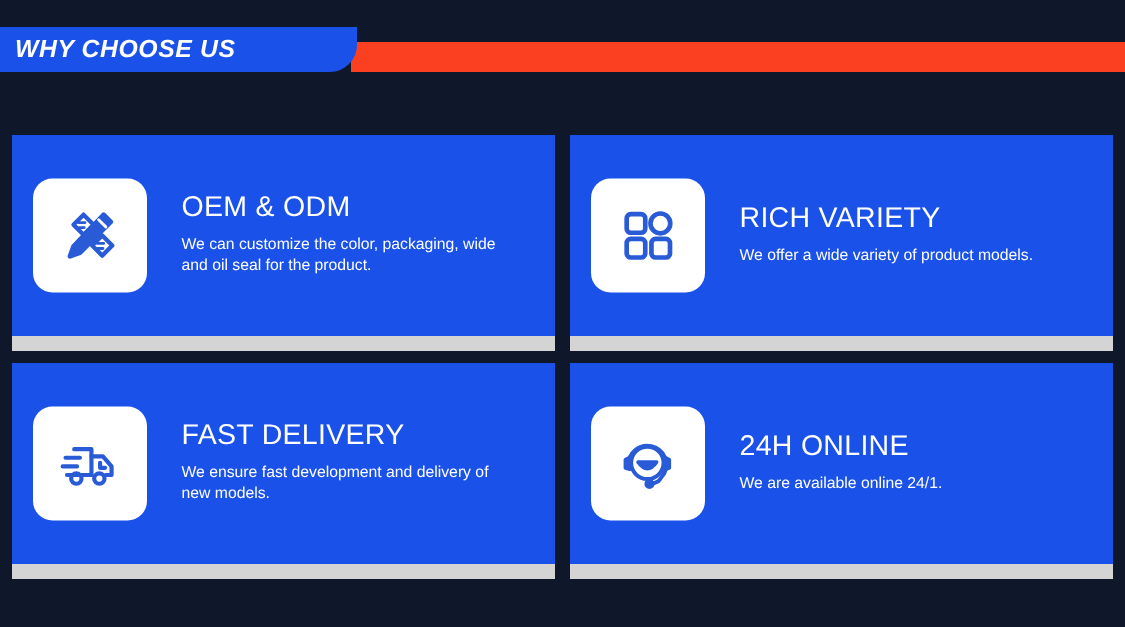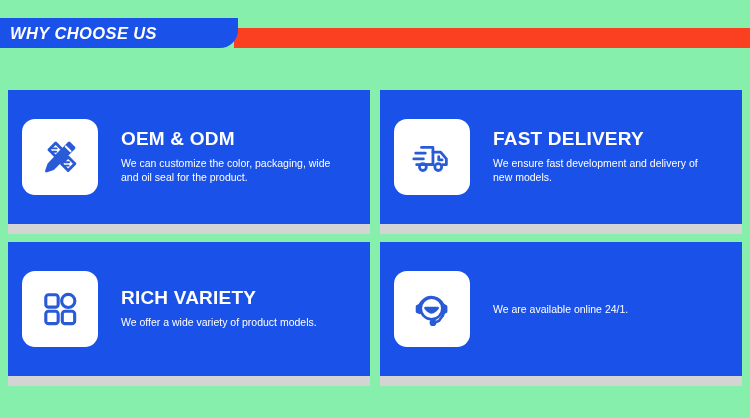--- a/index.html
+++ b/index.html
@@ -9,21 +9,21 @@
     height: 418px;
     background: #ffffff;
     font-family: "Liberation Sans", sans-serif;
     overflow: hidden;
   }
 
   .page {
     position: relative;
     width: 750px;
     height: 418px;
-    background: #86efac;
+    background: #0f172a;
   }
 
   
   .header {
     position: absolute;
     left: 0;
     top: 18px;
     width: 750px;
     height: 30px;
   }
@@ -106,21 +106,21 @@
   .icon-tile svg { display: block; }
 
   
   .card-text {
     padding-left: 23px;
     padding-right: 10px;
   }
   .card-title {
     color: #ffffff;
     font-size: 19px;
-    font-weight: bold;
+    font-weight: normal;
     letter-spacing: 0.2px;
     line-height: 1.1;
     margin-bottom: 6px;
     white-space: nowrap;
   }
   .card-desc {
     color: #ffffff;
     font-size: 10.5px;
     line-height: 1.38;
     max-width: 210px;
@@ -162,85 +162,86 @@
           <div class="card-desc">We can customize the color, packaging, wide and oil seal for the product.</div>
         </div>
       </div>
       <div class="card-base"></div>
     </div>
 
     <div class="card-wrap">
       <div class="card">
         <div class="icon-tile">
           <span>
-            <svg width="46" height="46" viewBox="0 0 48 48" fill="none" stroke="#2a5bd7" stroke-width="2.9" stroke-linecap="round" stroke-linejoin="round">
-
-              <path d="M13 14 L25 14 L25 32 L8 32"></path>
-
-              <path d="M25 19 L33 19 L39 26 L39 32 L35 32"></path>
-              <path d="M25 32 L17 32"></path>
-
-              <path d="M7 20 L17 20 M5 26 L15 26"></path>
-
-              <path d="M31 23.5 L31 27 L34.5 27"></path>
-
-              <circle cx="14.5" cy="34.5" r="3.6"></circle>
-              <circle cx="30.5" cy="34.5" r="3.6"></circle>
-            </svg>
-          </span>
-        </div>
-        <div class="card-text">
-          <div class="card-title">FAST DELIVERY</div>
-          <div class="card-desc">We ensure fast development and delivery of new models.</div>
-        </div>
-      </div>
-      <div class="card-base"></div>
-    </div>
-
-    <div class="card-wrap">
-      <div class="card">
-        <div class="icon-tile">
-          <span>
             <svg width="44" height="44" viewBox="0 0 48 48" fill="none" stroke="#2a5bd7" stroke-width="3.4" stroke-linecap="round" stroke-linejoin="round">
               <rect x="8.5" y="8.5" width="13.5" height="13.5" rx="3"></rect>
               <circle cx="33" cy="15.2" r="7.2"></circle>
               <rect x="8.5" y="26.5" width="13.5" height="13.5" rx="3"></rect>
               <rect x="26.5" y="26.5" width="13.5" height="13.5" rx="3"></rect>
             </svg>
           </span>
         </div>
         <div class="card-text">
           <div class="card-title">RICH VARIETY</div>
           <div class="card-desc">We offer a wide variety of product models.</div>
         </div>
       </div>
       <div class="card-base"></div>
     </div>
 
     <div class="card-wrap">
       <div class="card">
         <div class="icon-tile">
           <span>
+            <svg width="46" height="46" viewBox="0 0 48 48" fill="none" stroke="#2a5bd7" stroke-width="2.9" stroke-linecap="round" stroke-linejoin="round">
+
+              <path d="M13 14 L25 14 L25 32 L8 32"></path>
+
+              <path d="M25 19 L33 19 L39 26 L39 32 L35 32"></path>
+              <path d="M25 32 L17 32"></path>
+
+              <path d="M7 20 L17 20 M5 26 L15 26"></path>
+
+              <path d="M31 23.5 L31 27 L34.5 27"></path>
+
+              <circle cx="14.5" cy="34.5" r="3.6"></circle>
+              <circle cx="30.5" cy="34.5" r="3.6"></circle>
+            </svg>
+          </span>
+        </div>
+        <div class="card-text">
+          <div class="card-title">FAST DELIVERY</div>
+          <div class="card-desc">We ensure fast development and delivery of new models.</div>
+        </div>
+      </div>
+      <div class="card-base"></div>
+    </div>
+
+    <div class="card-wrap">
+      <div class="card">
+        <div class="icon-tile">
+          <span>
             <svg width="45" height="45" viewBox="0 0 48 48" fill="none" stroke="#2a5bd7" stroke-width="2.8" stroke-linecap="round" stroke-linejoin="round">
 
               <circle cx="23" cy="23" r="11.5"></circle>
 
               <path d="M16.5 22.5 Q23 31.5 29.5 22.5 Z" fill="#2a5bd7" stroke="#2a5bd7"></path>
 
               <path d="M9.5 25 A13.5 13.5 0 1 1 35 30.5"></path>
 
               <path d="M10 19.5 L7.5 20.8 L7.5 26.5 L10.5 27.5 Z" fill="#2a5bd7" stroke="#2a5bd7"></path>
               <path d="M36 19.5 L38.5 20.8 L38.5 26.5 L35.5 27.5 Z" fill="#2a5bd7" stroke="#2a5bd7"></path>
 
               <circle cx="24.5" cy="38" r="2.2" fill="#2a5bd7" stroke="#2a5bd7"></circle>
               <path d="M35 30.5 L31 36 L26.5 38"></path>
             </svg>
           </span>
         </div>
         <div class="card-text">
+          <div class="card-title">24H ONLINE</div>
           <div class="card-desc">We are available online 24/1.</div>
         </div>
       </div>
       <div class="card-base"></div>
     </div>
 
   </div>
 </div>
 
 </body></html>

